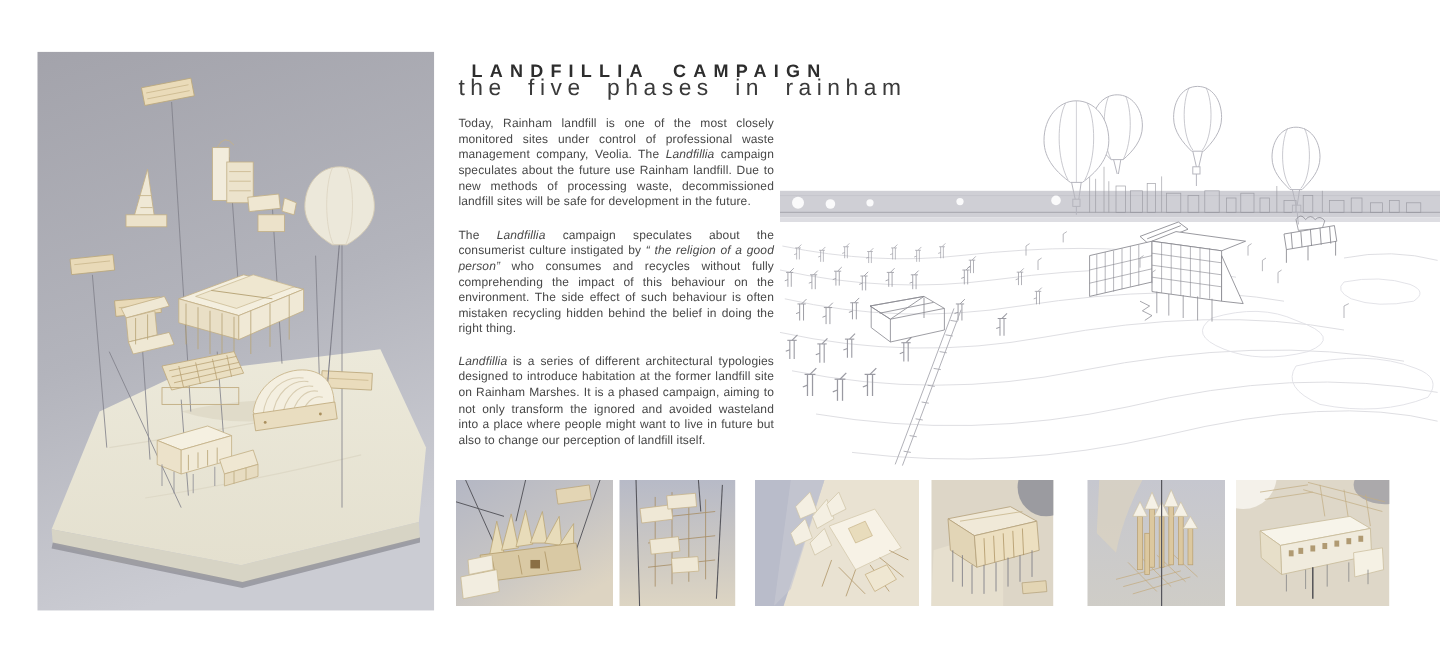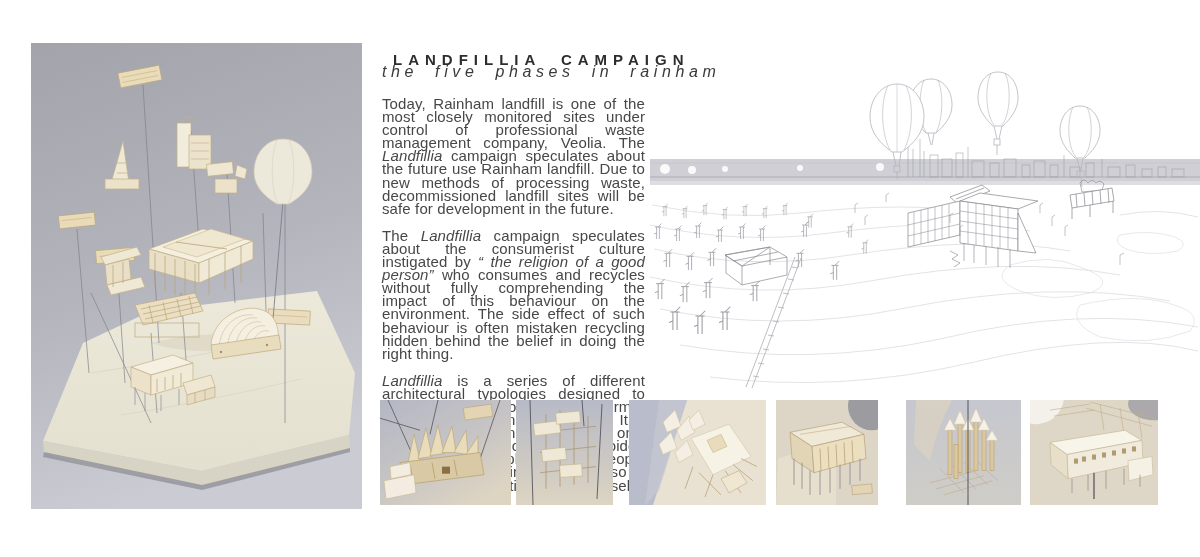--- a/index.html
+++ b/index.html
@@ -17,26 +17,26 @@
   .photo-main svg{display:block;width:100%;height:100%;}
 
   
   .page-title{
     position:absolute;left:381px;top:39px;margin:12px;
     font-size:15px;font-weight:700;color:#2d2d2d;
     letter-spacing:6px;word-spacing:10px;white-space:nowrap;
   }
   .page-subtitle{
     position:absolute;left:382px;top:63px;margin:0;
-    font-size:16px;font-weight:400;color:#3a3a3a;
-    letter-spacing:4.6px;word-spacing:8px;white-space:nowrap;font-style:italic;
+    font-size:19px;font-weight:400;color:#3a3a3a;
+    letter-spacing:4.6px;word-spacing:8px;white-space:nowrap;
   }
   .body-text{
     position:absolute;left:382px;top:97px;width:263px;
-    font-size:15px;line-height:13.1px;color:#474747;
+    font-size:10px;line-height:13.1px;color:#474747;
     text-align:justify;letter-spacing:0.12px;
   }
   .body-text p{margin:0 0 14px 0;}
   .body-text em{font-style:italic;}
 
   
   .drawing{
     position:absolute;left:650px;top:55px;width:550px;height:345px;
   }
   .drawing svg{display:block;width:100%;height:100%;}

